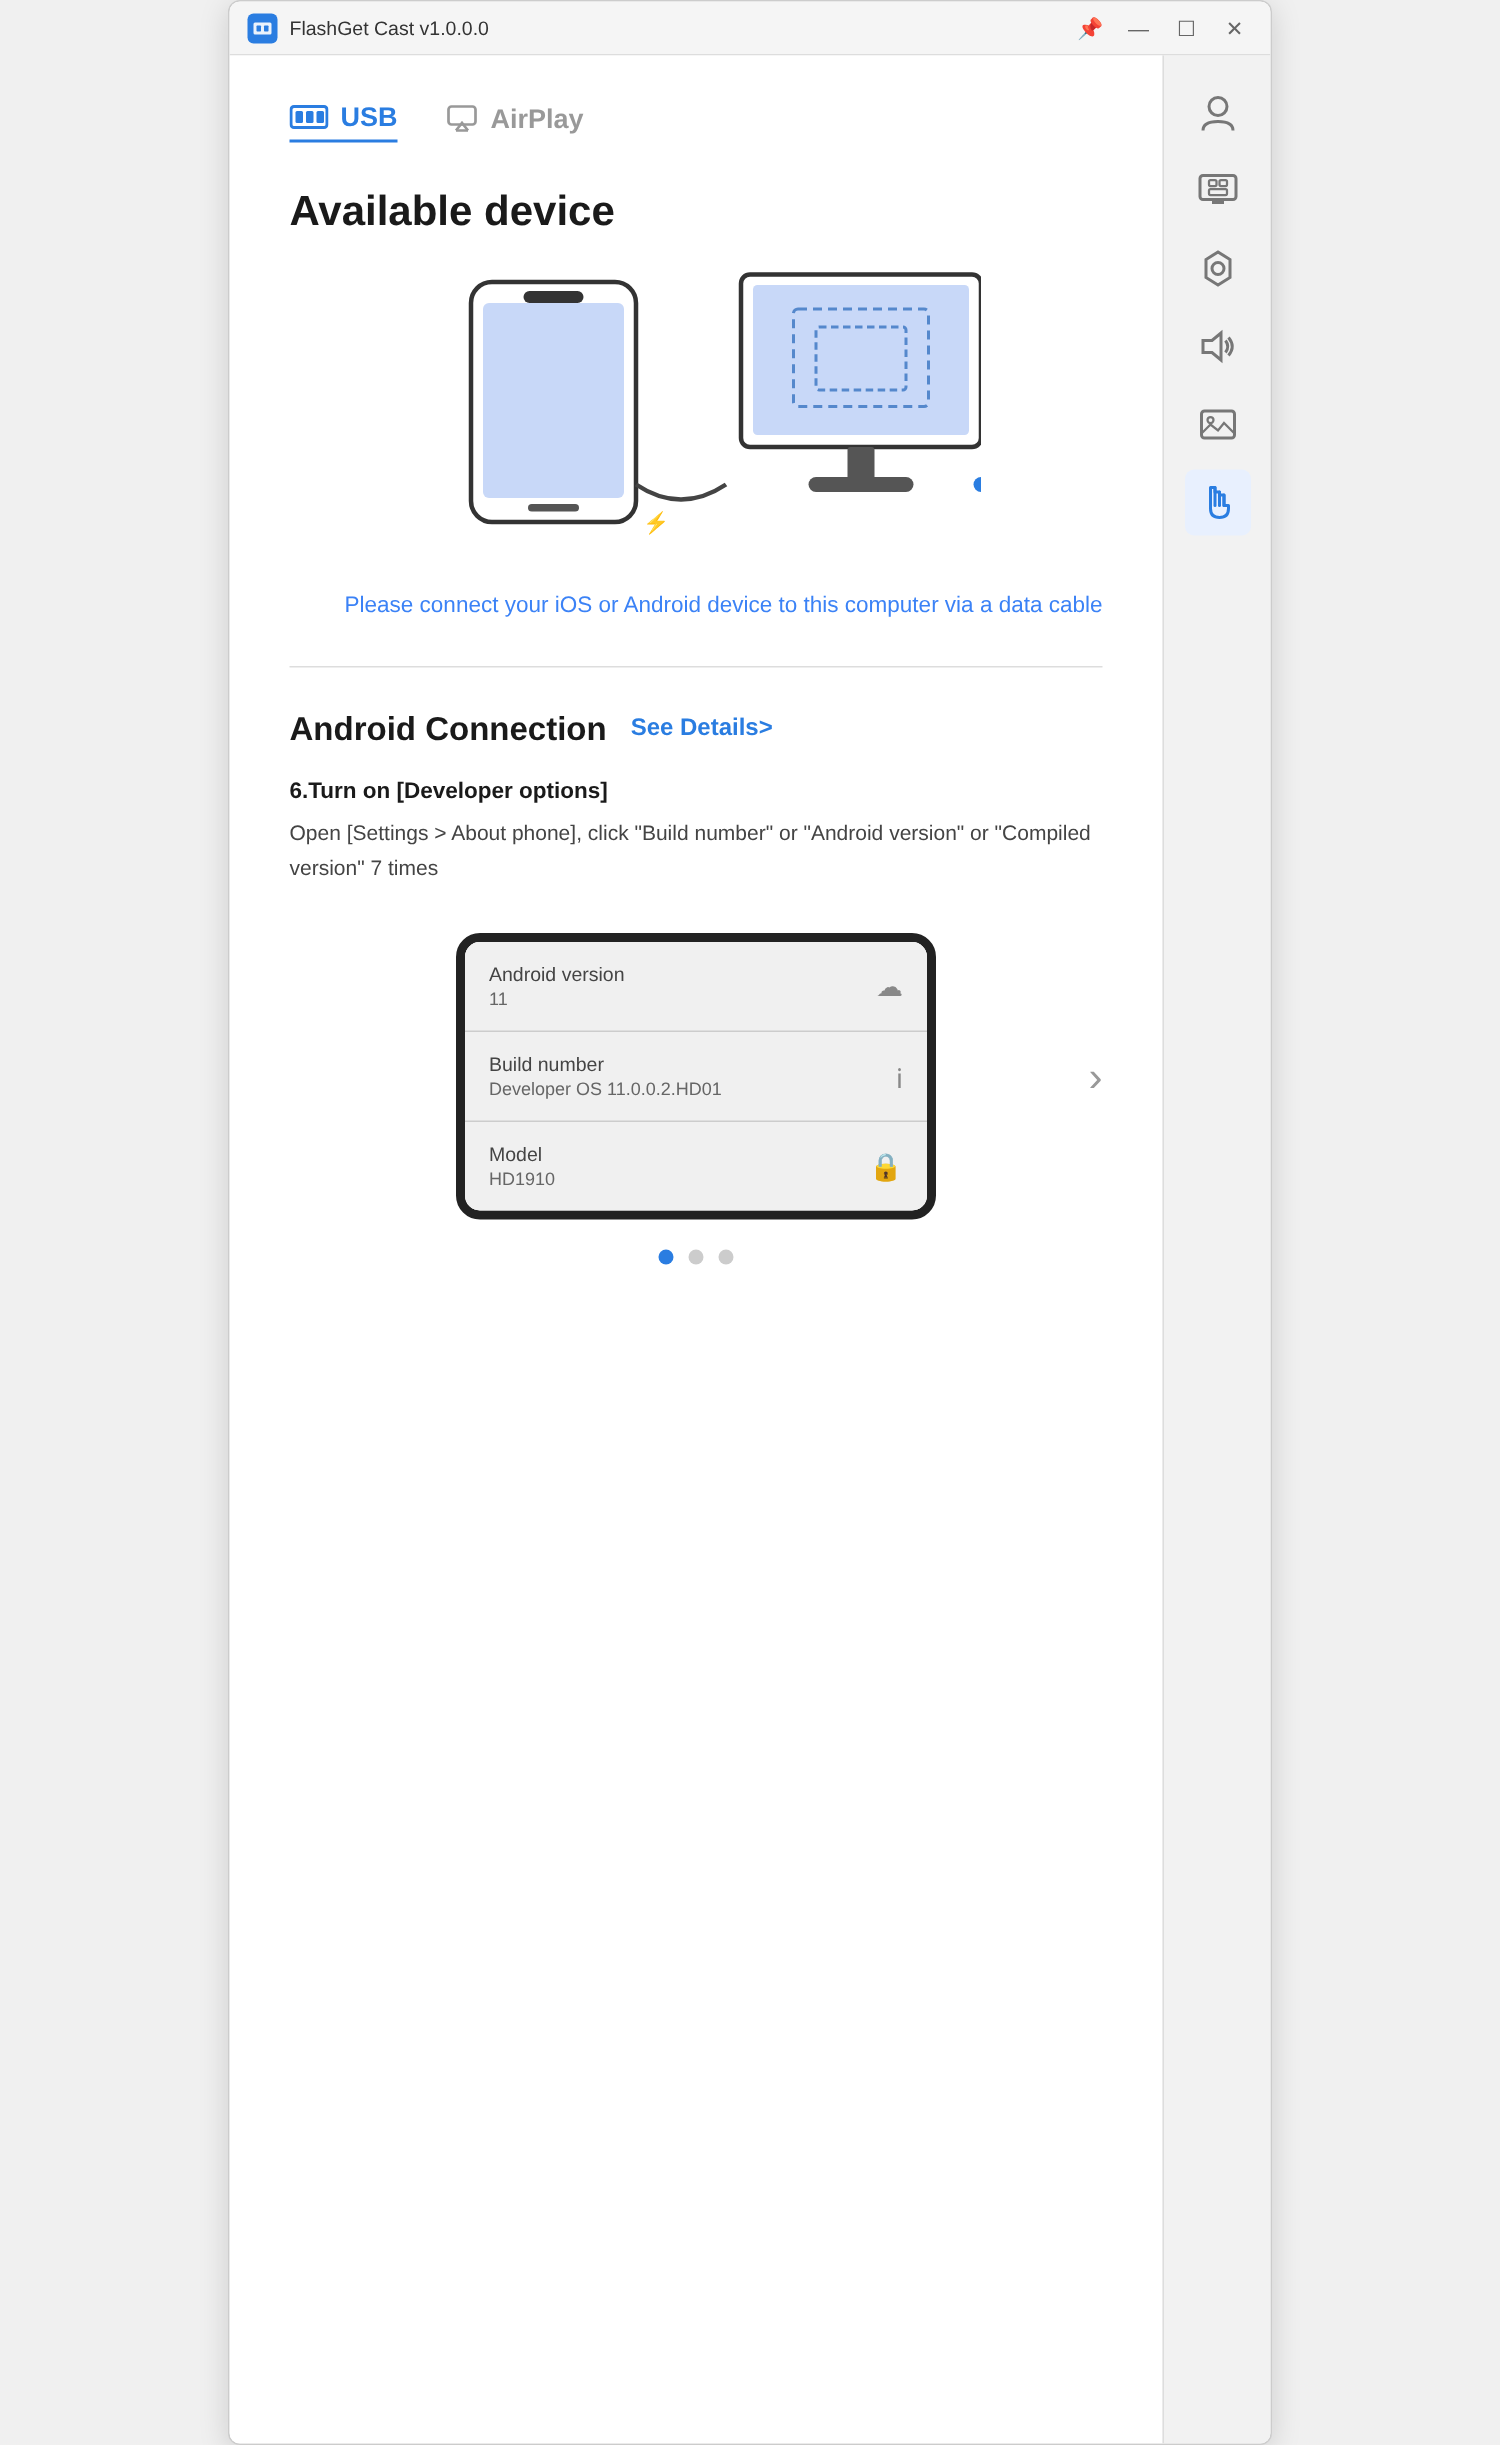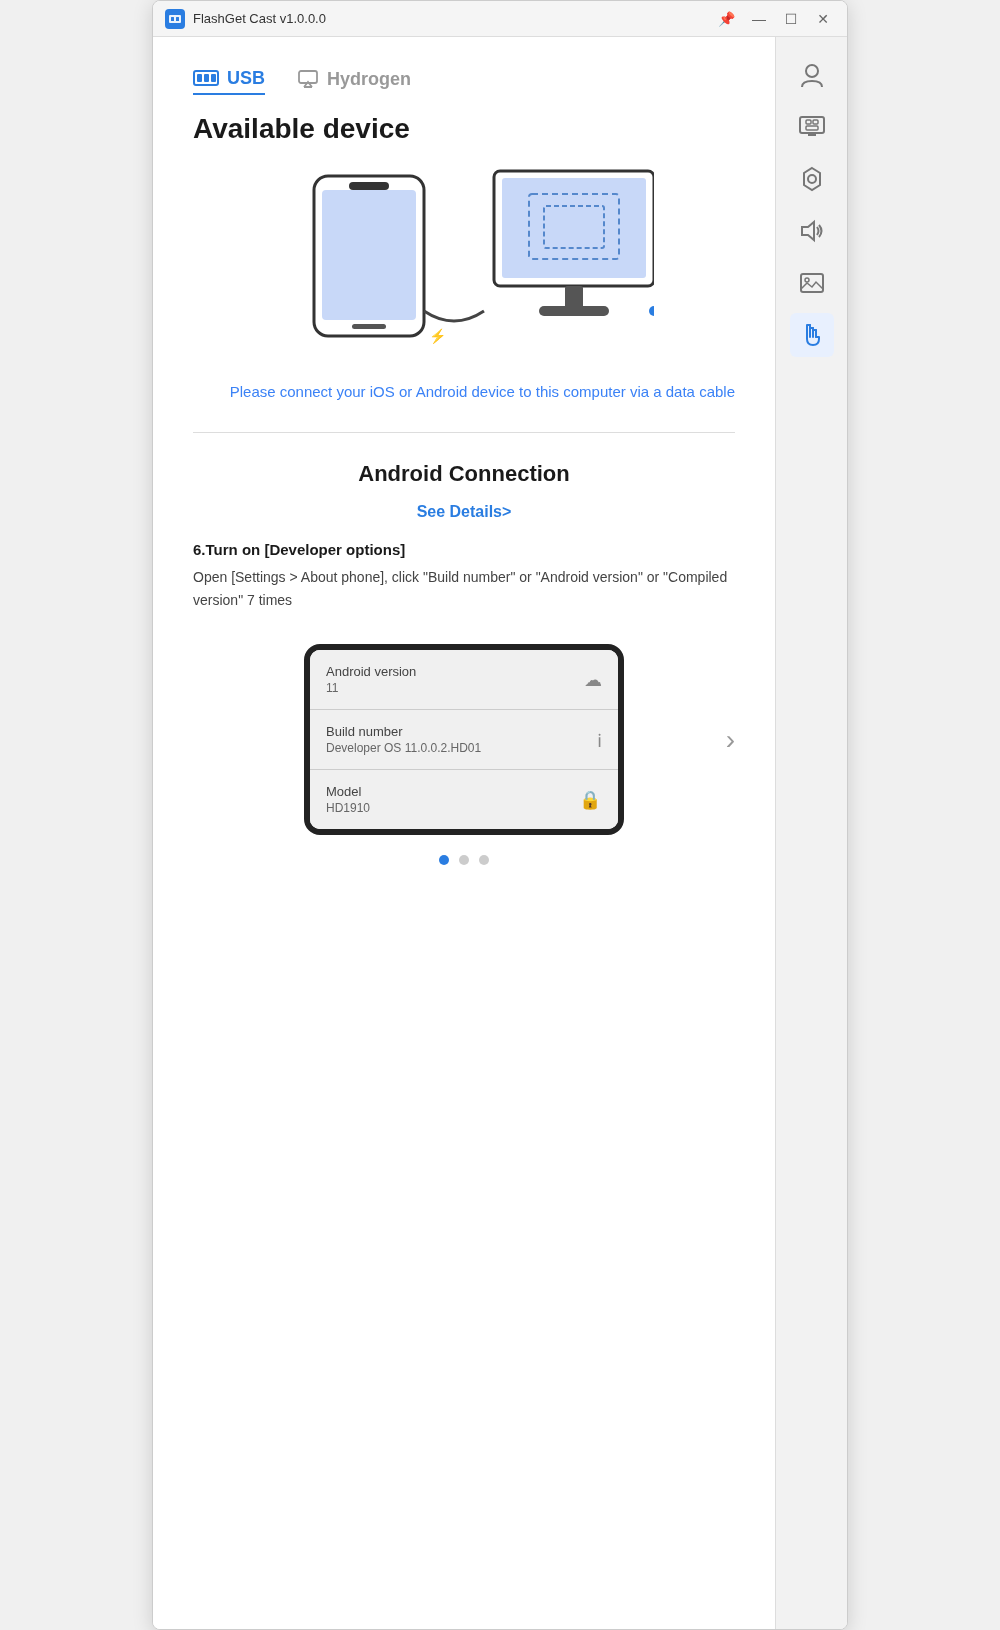--- a/index.html
+++ b/index.html
@@ -82,21 +82,21 @@
       padding: 30px 40px;
       overflow-y: auto;
       background: #fff;
     }
 
     
     .tabs {
       display: flex;
       align-items: center;
       gap: 32px;
-      margin-bottom: 18px;
+      margin-bottom: 30px;
       text-align: right;
     }
     .tab {
       display: flex;
       align-items: center;
       gap: 8px;
       font-size: 18px;
       font-weight: 600;
       cursor: pointer;
       padding-bottom: 4px;
@@ -140,21 +140,20 @@
       border-top: 1px solid #ddd;
       margin: 20px 0 28px;
     }
 
     
     .android-header {
       display: flex;
       align-items: center;
       gap: 16px;
       margin-bottom: 20px;
-      flex-direction: column;
     }
     .android-title {
       font-size: 22px;
       font-weight: 800;
       color: #1a1a1a;
     }
     .see-details-link {
       font-size: 16px;
       color: #2a7de1;
       font-weight: 600;
@@ -298,21 +297,21 @@
           <span style="color:#2a7de1;font-size:18px;font-weight:700;">USB</span>
         </div>
         <div class="tab inactive">
           <span class="tab-icon">
             <svg width="22" height="20" viewBox="0 0 22 20">
               <rect x="2" y="2" width="18" height="12" rx="2" fill="none" stroke="#999" stroke-width="1.8"></rect>
               <polyline points="7,18 11,13 15,18" fill="none" stroke="#999" stroke-width="1.8"></polyline>
               <line x1="7" y1="18" x2="15" y2="18" stroke="#999" stroke-width="1.8"></line>
             </svg>
           </span>
-          <span style="color:#999;font-size:18px;font-weight:600;">Hydrogen</span>
+          <span style="color:#999;font-size:18px;font-weight:600;">AirPlay</span>
         </div>
       </div>
 
       <div class="section-title">Available device</div>
 
       <div class="device-illustration">
         <svg width="380" height="200" viewBox="0 0 380 200">
 
           <rect x="40" y="20" width="110" height="160" rx="14" fill="none" stroke="#333" stroke-width="3"></rect>
 

